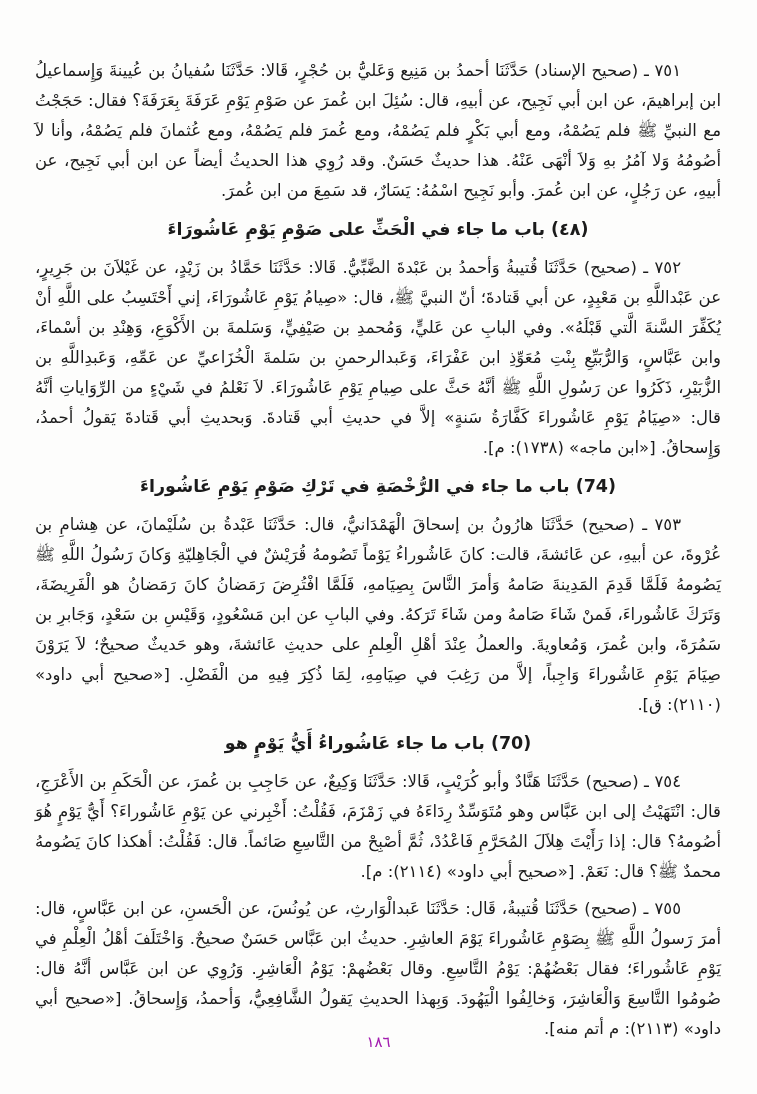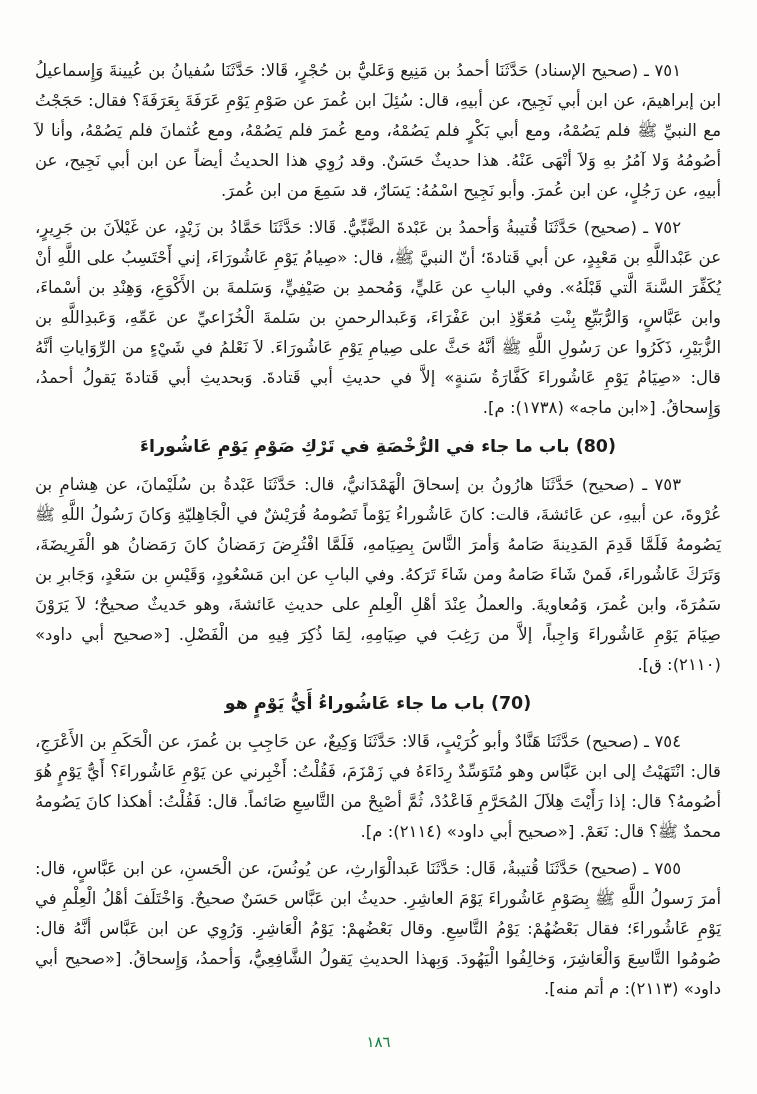--- a/index.html
+++ b/index.html
@@ -41,34 +41,35 @@
   }
   .folio {
     position: absolute;
     top: 1032px;
     left: 0;
     width: 100%;
     text-align: center;
     font-size: 15px;
     line-height: 20px;
     direction: rtl;
-    color: #15803d;
+    color: #a21caf;
   }
 </style>
 </head>
 <body>
 
 <main class="sheet">
   <div class="text-col">
     <p class="hadith">٧٥١ ـ (صحيح الإسناد) حَدَّثَنَا أحمدُ بن مَنِيع وَعَليُّ بن حُجْرٍ، قَالا: حَدَّثَنَا سُفيانُ بن عُيينةَ وَإِسماعيلُ ابن إبراهيمَ، عن ابن أبي نَجِيح، عن أبيهِ، قال: سُئِلَ ابن عُمرَ عن صَوْمِ يَوْمِ عَرَفَةَ بِعَرَفَةَ؟ فقال: حَجَجْتُ مع النبيِّ ﷺ فلم يَصُمْهُ، ومع أبي بَكْرٍ فلم يَصُمْهُ، ومع عُمرَ فلم يَصُمْهُ، ومع عُثمانَ فلم يَصُمْهُ، وأنا لاَ أصُومُهُ وَلا آمُرُ بهِ وَلاَ أنْهَى عَنْهُ. هذا حديثٌ حَسَنٌ. وقد رُوِي هذا الحديثُ أيضاً عن ابن أبي نَجِيح، عن أبيهِ، عن رَجُلٍ، عن ابن عُمرَ. وأبو نَجِيح اسْمُهُ: يَسَارٌ، قد سَمِعَ من ابن عُمرَ.</p>
 
+    <h2 class="bab-heading">(٤٨) باب ما جاء في الْحَثِّ على صَوْمِ يَوْمِ عَاشُورَاءَ</h2>
 
     <p class="hadith">٧٥٢ ـ (صحيح) حَدَّثَنَا قُتيبةُ وَأحمدُ بن عَبْدةَ الضَّبِّيُّ. قَالا: حَدَّثَنَا حَمَّادُ بن زَيْدٍ، عن غَيْلاَنَ بن جَرِيرٍ، عن عَبْداللَّهِ بن مَعْبِدٍ، عن أبي قَتادةَ؛ أنّ النبيَّ ﷺ، قال: «صِيامُ يَوْمِ عَاشُورَاءَ، إني أَحْتَسِبُ على اللَّهِ أنْ يُكَفِّرَ السَّنةَ الَّتي قَبْلَهُ». وفي البابِ عن عَليٍّ، وَمُحمدِ بن صَيْفِيٍّ، وَسَلمةَ بن الأَكْوَعِ، وَهِنْدِ بن أسْماءَ، وابن عَبَّاسٍ، وَالرُّبَيِّعِ بِنْتِ مُعَوِّذِ ابن عَفْرَاءَ، وَعَبدالرحمنِ بن سَلمةَ الْخُزَاعيِّ عن عَمِّهِ، وَعَبدِاللَّهِ بن الزُّبَيْرِ، ذَكَرُوا عن رَسُولِ اللَّهِ ﷺ أنَّهُ حَثَّ على صِيامِ يَوْمِ عَاشُورَاءَ. لاَ نَعْلمُ في شَيْءٍ من الرِّوَاياتِ أنَّهُ قال: «صِيَامُ يَوْمِ عَاشُوراءَ كَفَّارَةُ سَنةٍ» إلاَّ في حديثِ أبي قَتادةَ. وَبحديثِ أبي قَتادةَ يَقولُ أحمدُ، وَإِسحاقُ. [«ابن ماجه» (١٧٣٨): م].</p>
 
-    <h2 class="bab-heading">(80) باب ما جاء في الرُّخْصَةِ في تَرْكِ صَوْمِ يَوْمِ عَاشُوراءَ</h2>
+    <h2 class="bab-heading">(74) باب ما جاء في الرُّخْصَةِ في تَرْكِ صَوْمِ يَوْمِ عَاشُوراءَ</h2>
 
     <p class="hadith">٧٥٣ ـ (صحيح) حَدَّثَنَا هارُونُ بن إسحاقَ الْهَمْدَانيُّ، قال: حَدَّثَنَا عَبْدةُ بن سُلَيْمانَ، عن هِشامِ بن عُرْوةَ، عن أبيهِ، عن عَائشةَ، قالت: كانَ عَاشُوراءُ يَوْماً تَصُومهُ قُرَيْشٌ في الْجَاهِليّةِ وَكانَ رَسُولُ اللَّهِ ﷺ يَصُومهُ فَلَمَّا قَدِمَ المَدِينةَ صَامهُ وَأمرَ النَّاسَ بِصِيَامهِ، فَلَمَّا افْتُرِضَ رَمَضانُ كانَ رَمَضانُ هو الْفَرِيضَةَ، وَتَرَكَ عَاشُوراءَ، فَمنْ شَاءَ صَامهُ ومن شَاءَ تَرَكهُ. وفي البابِ عن ابن مَسْعُودٍ، وَقَيْسِ بن سَعْدٍ، وَجَابرِ بن سَمُرَةَ، وابن عُمرَ، وَمُعاويةَ. والعملُ عِنْدَ أهْلِ الْعِلمِ على حديثِ عَائشةَ، وهو حَديثٌ صحيحٌ؛ لاَ يَرَوْنَ صِيَامَ يَوْمِ عَاشُوراءَ وَاجِباً، إلاَّ من رَغِبَ في صِيَامِهِ، لِمَا ذُكِرَ فِيهِ من الْفَضْلِ. [«صحيح أبي داود» (٢١١٠): ق].</p>
 
     <h2 class="bab-heading">(70) باب ما جاء عَاشُوراءُ أَيُّ يَوْمٍ هو</h2>
 
     <p class="hadith">٧٥٤ ـ (صحيح) حَدَّثَنَا هَنَّادٌ وأبو كُرَيْبٍ، قَالا: حَدَّثَنَا وَكِيعٌ، عن حَاجِبِ بن عُمرَ، عن الْحَكَمِ بن الأَعْرَجِ، قال: انْتَهَيْتُ إلى ابن عَبَّاس وهو مُتَوَسِّدٌ رِدَاءَهُ في زَمْزَمَ، فَقُلْتُ: أَخْبِرني عن يَوْمِ عَاشُوراءَ؟ أَيُّ يَوْمٍ هُوَ أصُومهُ؟ قال: إذا رَأَيْتَ هِلاَلَ المُحَرَّمِ فَاعْدُدْ، ثُمَّ أصْبِحْ من التَّاسِعِ صَائماً. قال: فَقُلْتُ: أهكذا كانَ يَصُومهُ محمدٌ ﷺ؟ قال: نَعَمْ. [«صحيح أبي داود» (٢١١٤): م].</p>
 
     <p class="hadith">٧٥٥ ـ (صحيح) حَدَّثَنَا قُتيبةُ، قَال: حَدَّثَنَا عَبدالْوَارثِ، عن يُونُسَ، عن الْحَسنِ، عن ابن عَبَّاسٍ، قال: أمرَ رَسولُ اللَّهِ ﷺ بِصَوْمِ عَاشُوراءَ يَوْمَ العاشِرِ. حديثُ ابن عَبَّاس حَسَنٌ صحيحٌ. وَاخْتَلَفَ أهْلُ الْعِلْمِ في يَوْمِ عَاشُوراءَ؛ فقال بَعْضُهُمْ: يَوْمُ التَّاسِعِ. وقال بَعْضُهمْ: يَوْمُ الْعَاشِرِ. وَرُوِي عن ابن عَبَّاس أنَّهُ قال: صُومُوا التَّاسِعَ وَالْعَاشِرَ، وَخالِفُوا الْيَهُودَ. وَبِهذا الحديثِ يَقولُ الشَّافِعِيُّ، وَأحمدُ، وَإِسحاقُ. [«صحيح أبي داود» (٢١١٣): م أتم منه].</p>
   </div>
 

